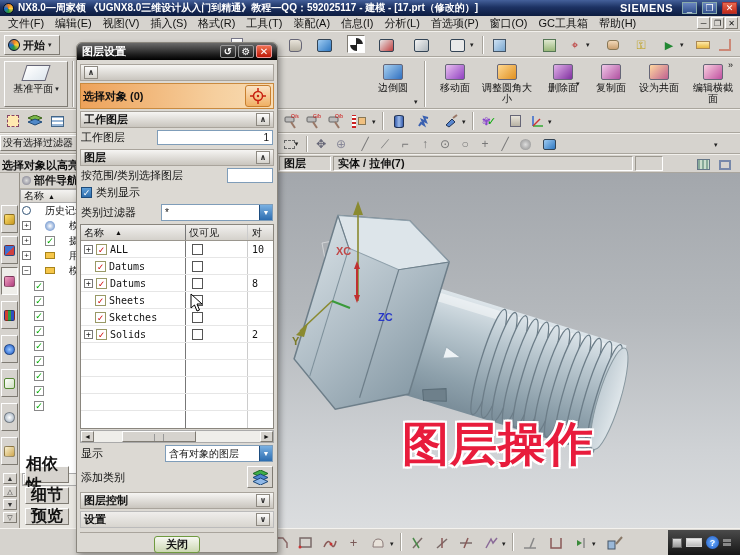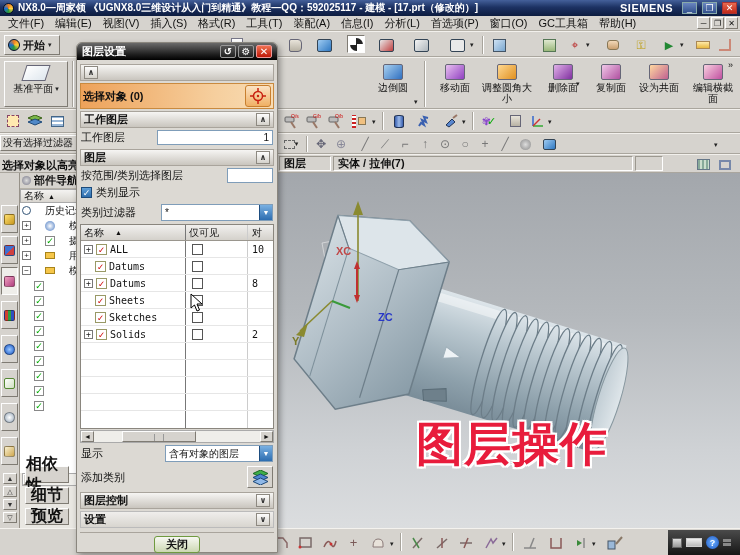--- a/index.html
+++ b/index.html
@@ -55,21 +55,21 @@
   .navcol{height:14px;display:flex;align-items:center;padding:0 3px;font-size:10px;background:linear-gradient(#f4f3f1,#d9d6d0);border:1px solid #aaa}
   .trow{display:flex;align-items:center;gap:14px;height:15px;padding-left:2px;font-size:10px;white-space:nowrap;background:#fff}
   .fold{width:10px;height:7px;background:#f6c64a;border:1px solid #a8841a;flex:0 0 auto}
   .mclock{width:9px;height:9px;border-radius:50%;border:1px solid #357;background:#fff;flex:0 0 auto}
   .greenchk{width:10px;height:10px;border:1px solid #888;background:#fff;color:#0a0;font-size:9px;line-height:8px;text-align:center;font-weight:bold;flex:0 0 auto}
   .expbox{width:9px;height:9px;border:1px solid #777;background:#fff;font-size:8px;line-height:7px;text-align:center;color:#222;flex:0 0 auto}
   .navbtn{position:absolute;left:25px;width:44px;height:17px;font-size:16px;display:flex;align-items:center;justify-content:center;font-weight:bold}
 
   
   .viewport{left:86px;top:173px;width:654px;height:355px;background:linear-gradient(180deg,#a3a7ac 0%,#b4b8bc 40%,#cfd2d5 78%,#dbdddf 100%)}
-  .overlay-red{position:absolute;left:330px;top:240px;font-size:47px;font-weight:bold;color:#e81c3c;letter-spacing:1px;font-family:"Liberation Sans","DejaVu Sans",sans-serif;
+  .overlay-red{position:absolute;left:316px;top:240px;font-size:47px;font-weight:bold;color:#e81c3c;letter-spacing:1px;font-family:"Liberation Sans","DejaVu Sans",sans-serif;
     text-shadow:-2px -2px 0 #fff,2px -2px 0 #fff,-2px 2px 0 #fff,2px 2px 0 #fff,0 2px 0 #fff,0 -2px 0 #fff,2px 0 0 #fff,-2px 0 0 #fff}
 
   
   .dialog{left:76px;top:42px;width:202px;height:511px;z-index:20;background:#dcd9d3;border:1px solid #8a867e;border-radius:6px 6px 0 0;box-shadow:2px 3px 6px rgba(0,0,0,.35)}
   .dlg-title{height:17px;background:linear-gradient(#6a6a6a,#1c1c1c 70%,#000);border-radius:5px 5px 0 0;color:#fff;font-weight:bold;display:flex;align-items:center;padding:0 5px;gap:2px}
   .dlg-title .sp{flex:1}
   .dtbtn{width:16px;height:13px;display:flex;align-items:center;justify-content:center;font-size:10px;color:#fff;border:1px solid #999;background:linear-gradient(#555,#222);border-radius:2px}
   .dtbtn.close{background:linear-gradient(#f07050,#c01808);border-color:#e99}
   .dlg-body{padding:2px 3px}
   .sec{display:flex;justify-content:space-between;align-items:center;height:17px;background:linear-gradient(#f6f5f3,#c9c5be);border:1px solid #a9a49c;font-weight:bold;padding:0 3px;margin-top:2px}

